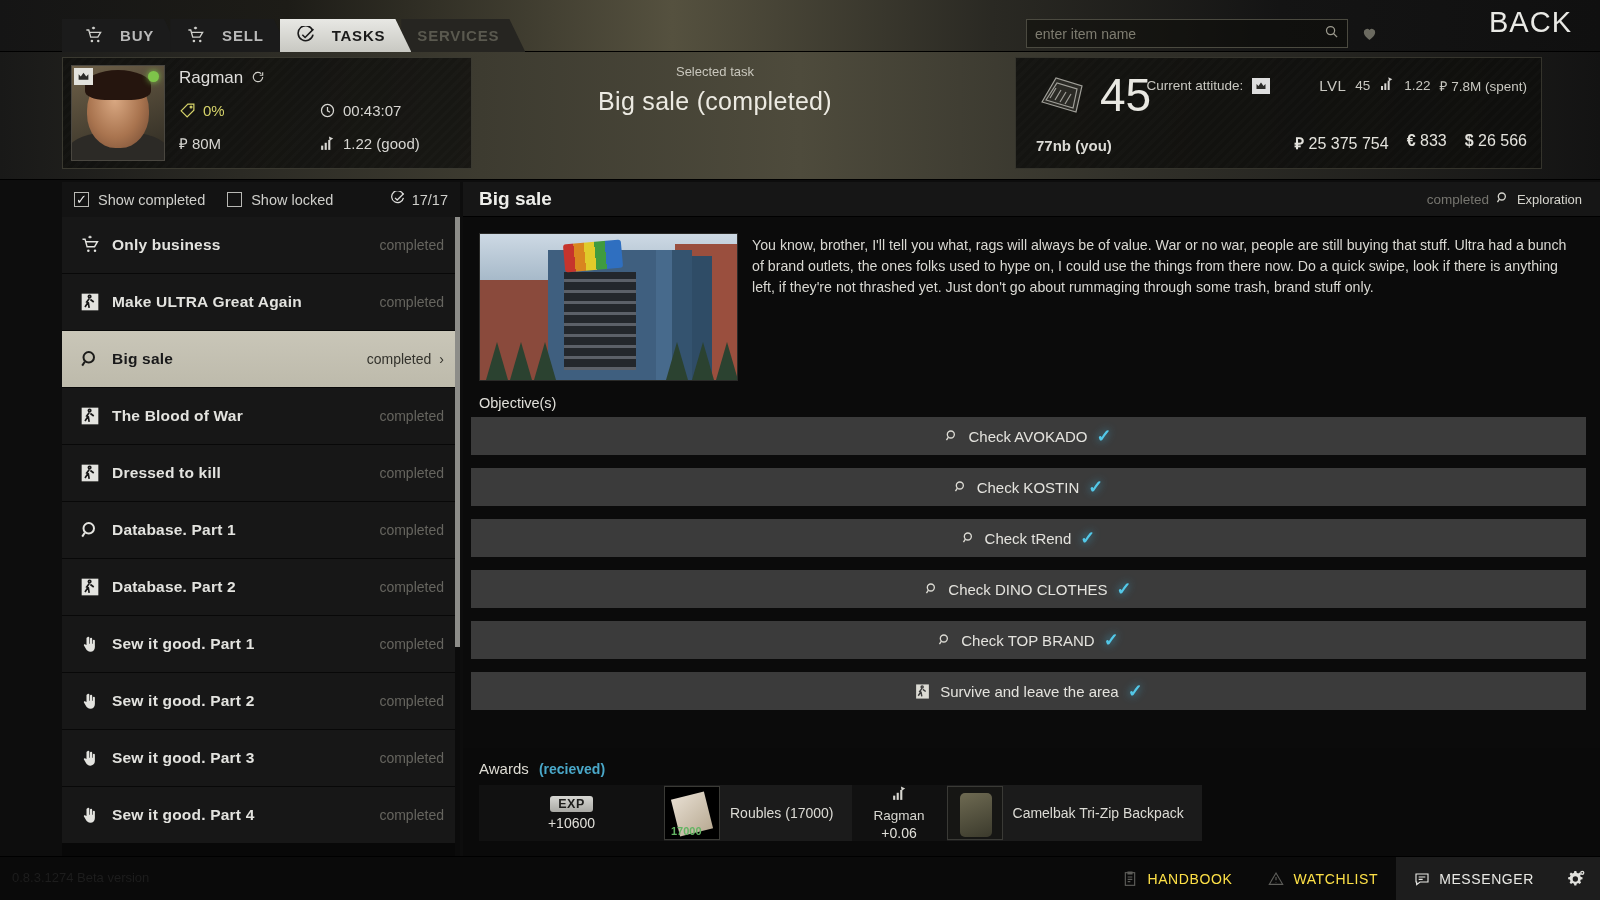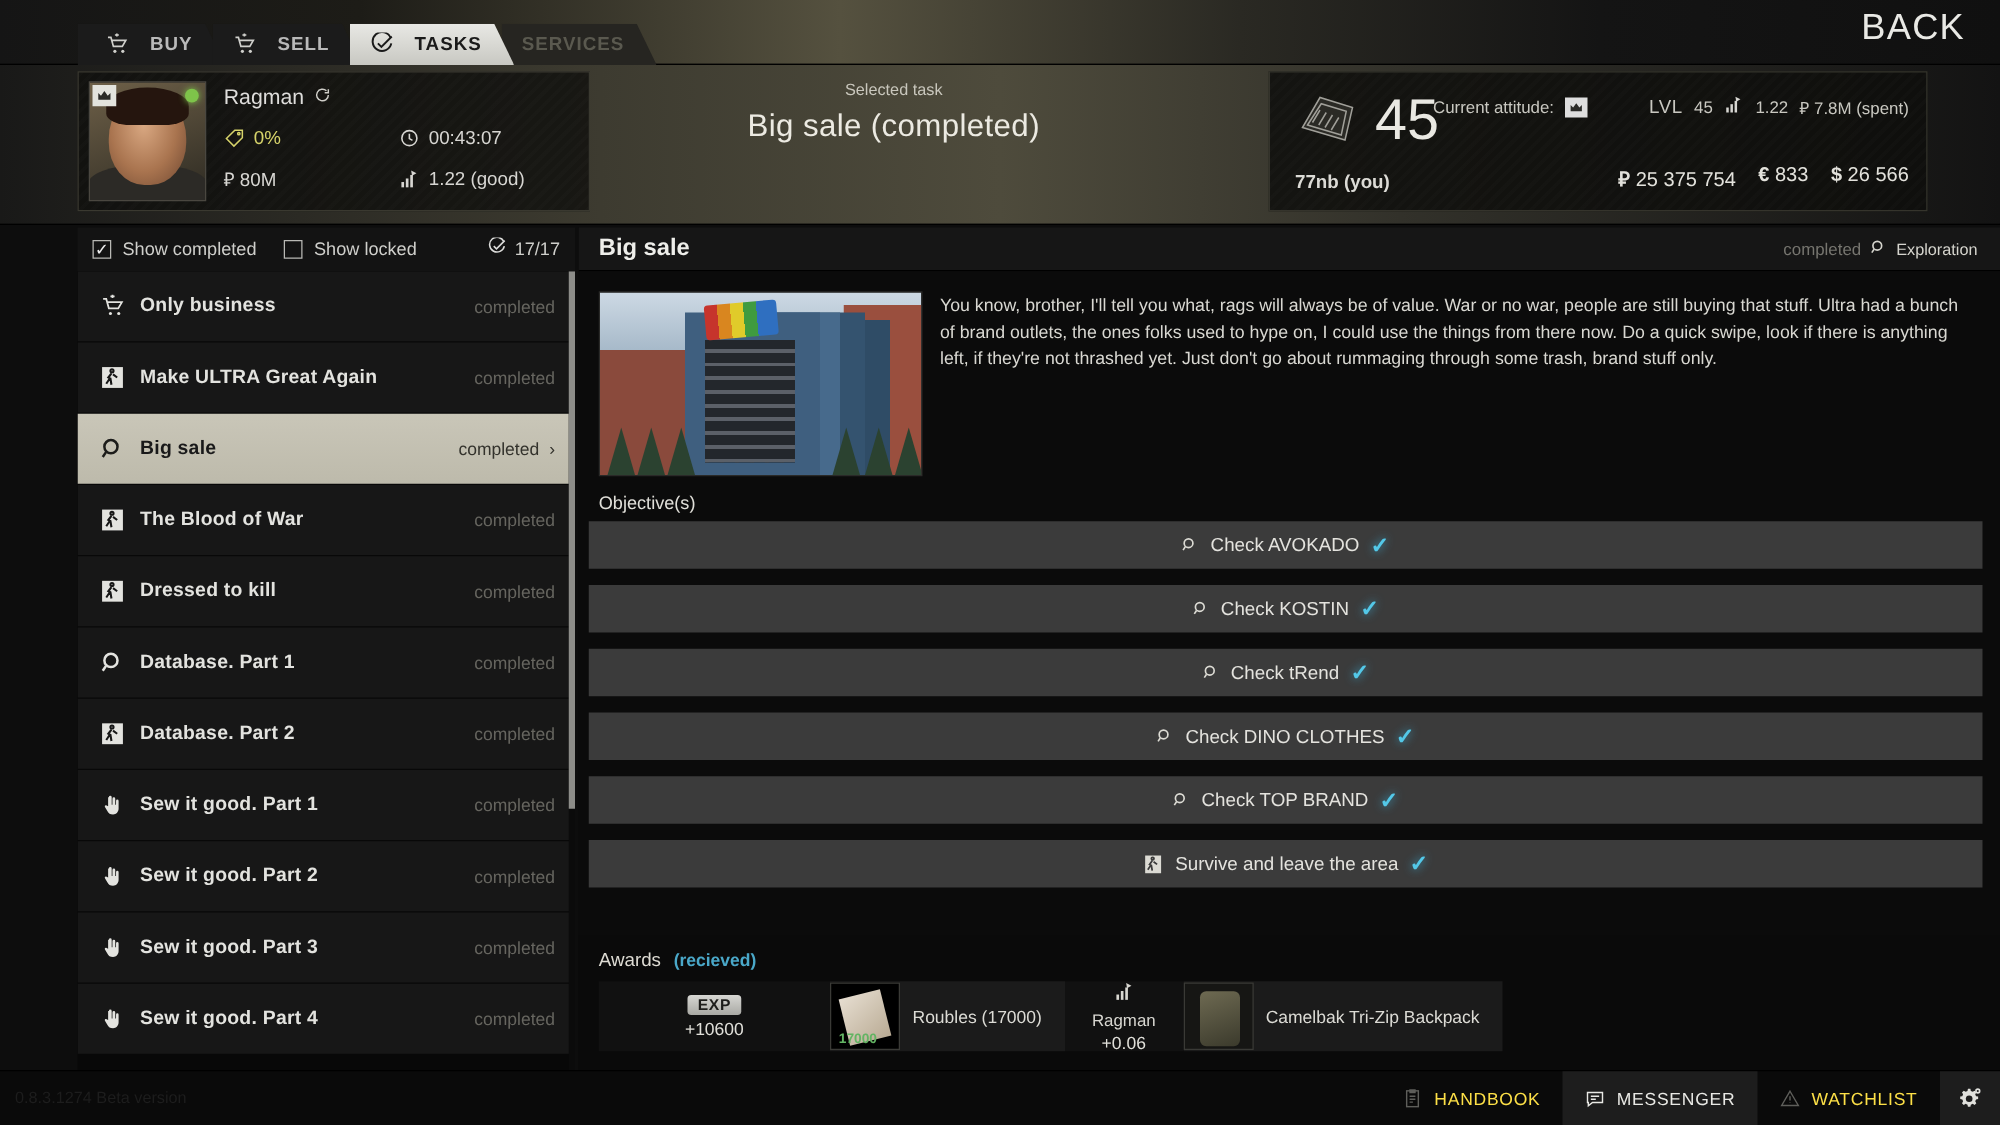--- a/index.html
+++ b/index.html
@@ -266,20 +266,36 @@
           </svg>
         </span>
         <span>TASKS</span>
       </div>
 
       <div class="tab dim">
         <span>SERVICES</span>
       </div>
     </div>
 
+    <div class="searchwrap">
+      <div class="searchbox">
+        <input type="text" placeholder="enter item name" style="">
+        <span>
+          <svg viewBox="0 0 24 24" width="15" height="15" fill="none" stroke="#9c9a8e" stroke-width="2">
+            <circle cx="10.5" cy="10.5" r="6.5"></circle>
+              <path d="M15.5 15.5L21 21"></path>
+          </svg>
+        </span>
+      </div>
+      <div class="heart-btn">
+        <svg viewBox="0 0 24 24" width="17" height="17" fill="#6b6a60">
+          <path d="M12 21s-8-5.2-8-10.4A4.6 4.6 0 0 1 12 7a4.6 4.6 0 0 1 8 3.6C20 15.8 12 21 12 21z"></path>
+        </svg>
+      </div>
+    </div>
 
     <div class="backbtn">BACK</div>
   </div>
 
   <div class="headerpanel">
 
     <div class="traderbox">
       <div class="avatar">
         <div class="body"></div>
           <div class="face"></div>
@@ -698,38 +714,38 @@
         <span>
           <svg viewBox="0 0 24 24" width="16" height="16" fill="none" stroke="#5e5e5a" stroke-width="1.7">
             <rect x="5" y="2.5" width="14" height="19"></rect>
               <path d="M9 1.5h6v3H9z" fill="#5e5e5a"></path>
             <path d="M8.5 9h7M8.5 12.5h7M8.5 16h4"></path>
             </svg>
         </span>
         <span>HANDBOOK</span>
       </div>
 
+      <div class="bnav-item">
+        <span>
+          <svg viewBox="0 0 24 24" width="16" height="16" fill="none" stroke="#5e5e5a" stroke-width="1.7">
+            <path d="M12 3L22 20H2z"></path>
+              <path d="M12 9v5M12 16.5v.6"></path>
+            </svg>
+        </span>
+        <span>WATCHLIST</span>
+      </div>
+
       <div class="bnav-item on">
         <span>
           <svg viewBox="0 0 24 24" width="16" height="16" fill="none" stroke="#e9e9e5" stroke-width="1.7">
             <path d="M3 4.5h18v12H9l-5 4v-4H3z"></path>
               <path d="M7 9h10M7 12.5h6"></path>
             </svg>
         </span>
         <span>MESSENGER</span>
-      </div>
-
-      <div class="bnav-item">
-        <span>
-          <svg viewBox="0 0 24 24" width="16" height="16" fill="none" stroke="#5e5e5a" stroke-width="1.7">
-            <path d="M12 3L22 20H2z"></path>
-              <path d="M12 9v5M12 16.5v.6"></path>
-            </svg>
-        </span>
-        <span>WATCHLIST</span>
       </div>
 
       <div class="bnav-item gear">
         <span>
           <svg viewBox="0 0 24 24" width="20" height="20" fill="#e0e0dc">
             <path d="M10 2.5h2.4l.4 2 1.8.8 1.8-1.1 1.7 1.7-1.1 1.8.8 1.8 2 .4v2.4l-2 .4-.8 1.8 1.1 1.8-1.7 1.7-1.8-1.1-1.8.8-.4 2H10l-.4-2-1.8-.8-1.8 1.1-1.7-1.7 1.1-1.8-.8-1.8-2-.4V9.9l2-.4.8-1.8L4.3 5.9 6 4.2l1.8 1.1 1.8-.8z"></path>
             <circle cx="11.2" cy="12" r="3.2" fill="#1d1d1d"></circle>
             <circle cx="19.5" cy="4.6" r="2.6" fill="#e0e0dc"></circle>
               <circle cx="19.5" cy="4.6" r="1" fill="#1d1d1d"></circle>
             </svg>

